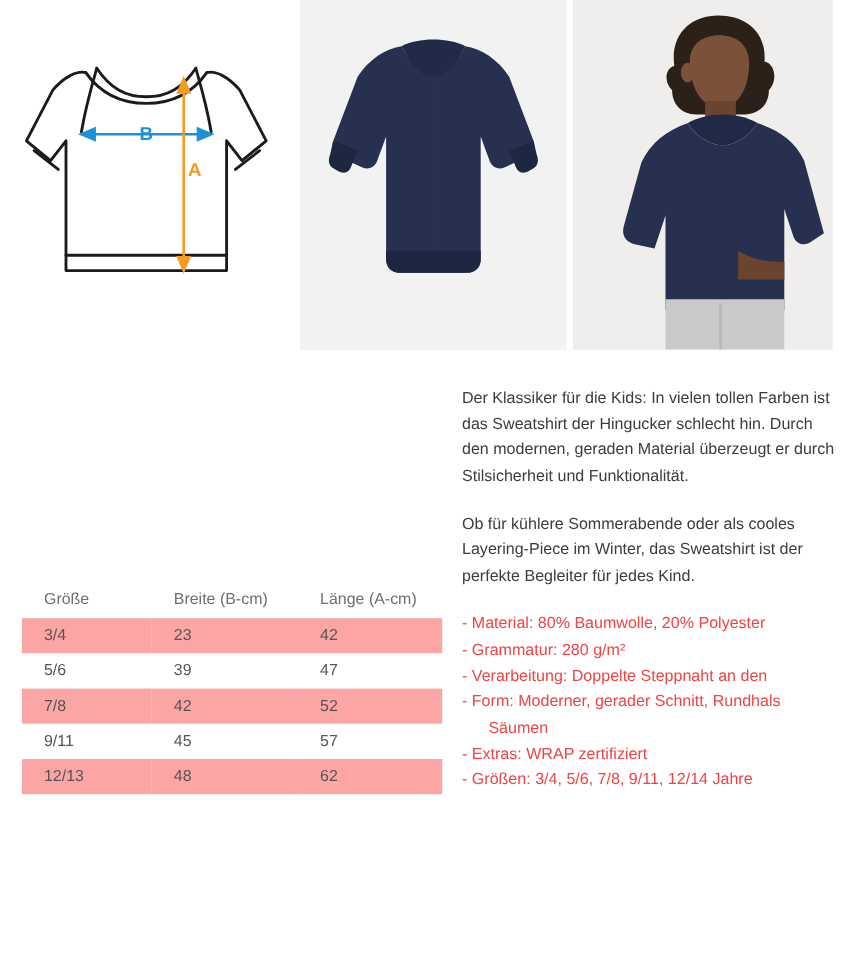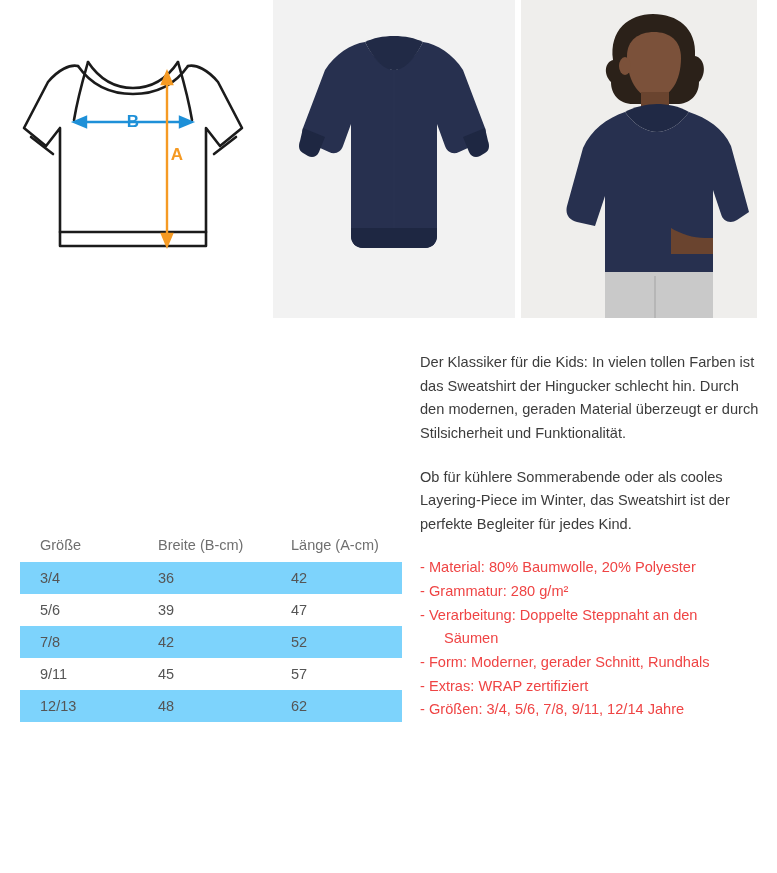--- a/index.html
+++ b/index.html
@@ -79,21 +79,21 @@
     color: #6f6f6f;
     padding: 9px 0 9px 20px;
     font-size: 14.5px;
     background: #ffffff;
   }
   table.size-table td {
     padding: 8px 0 8px 20px;
     color: #555555;
     font-size: 14.5px;
   }
-  table.size-table tr.odd td { background: #7dd3fc; }
+  table.size-table tr.odd td { background: #fca5a5; }
   table.size-table tr.even td { background: #ffffff; }
   table.size-table col.c1 { width: 118px; }
   table.size-table col.c2 { width: 133px; }
   table.size-table col.c3 { width: 131px; }
 
   .tolerance {
     margin-top: 30px;
     padding-left: 12px;
     font-size: 14.5px;
     color: #444444;
@@ -215,21 +215,21 @@
       <thead>
         <tr>
           <th>Größe</th>
           <th>Breite (B-cm)</th>
           <th>Länge (A-cm)</th>
         </tr>
       </thead>
       <tbody>
         <tr class="odd">
           <td>3/4</td>
-          <td>36</td>
+          <td>23</td>
           <td>42</td>
         </tr>
         <tr class="even">
           <td>5/6</td>
           <td>39</td>
           <td>47</td>
         </tr>
         <tr class="odd">
           <td>7/8</td>
           <td>42</td>
@@ -250,21 +250,21 @@
 
   </div>
 
   <div class="right-col">
     <p class="desc-p">Der Klassiker für die Kids: In vielen tollen Farben ist das Sweatshirt der Hingucker schlecht hin. Durch den modernen, geraden Material überzeugt er durch Stilsicherheit und Funktionalität.</p>
     <p class="desc-p">Ob für kühlere Sommerabende oder als cooles Layering-Piece im Winter, das Sweatshirt ist der perfekte Begleiter für jedes Kind.</p>
     <ul class="spec-list">
       <li>- Material: 80% Baumwolle, 20% Polyester</li>
       <li>- Grammatur: 280 g/m²</li>
       <li>- Verarbeitung: Doppelte Steppnaht an den</li>
+      <li>- Form: Moderner, gerader Schnitt, Rundhals</li>
       <li>
           <span class="indent-cont">Säumen</span>
         </li>
-      <li>- Form: Moderner, gerader Schnitt, Rundhals</li>
       <li>- Extras: WRAP zertifiziert</li>
       <li>- Größen: 3/4, 5/6, 7/8, 9/11, 12/14 Jahre</li>
     </ul>
   </div>
 </div>
 
 </body></html>

